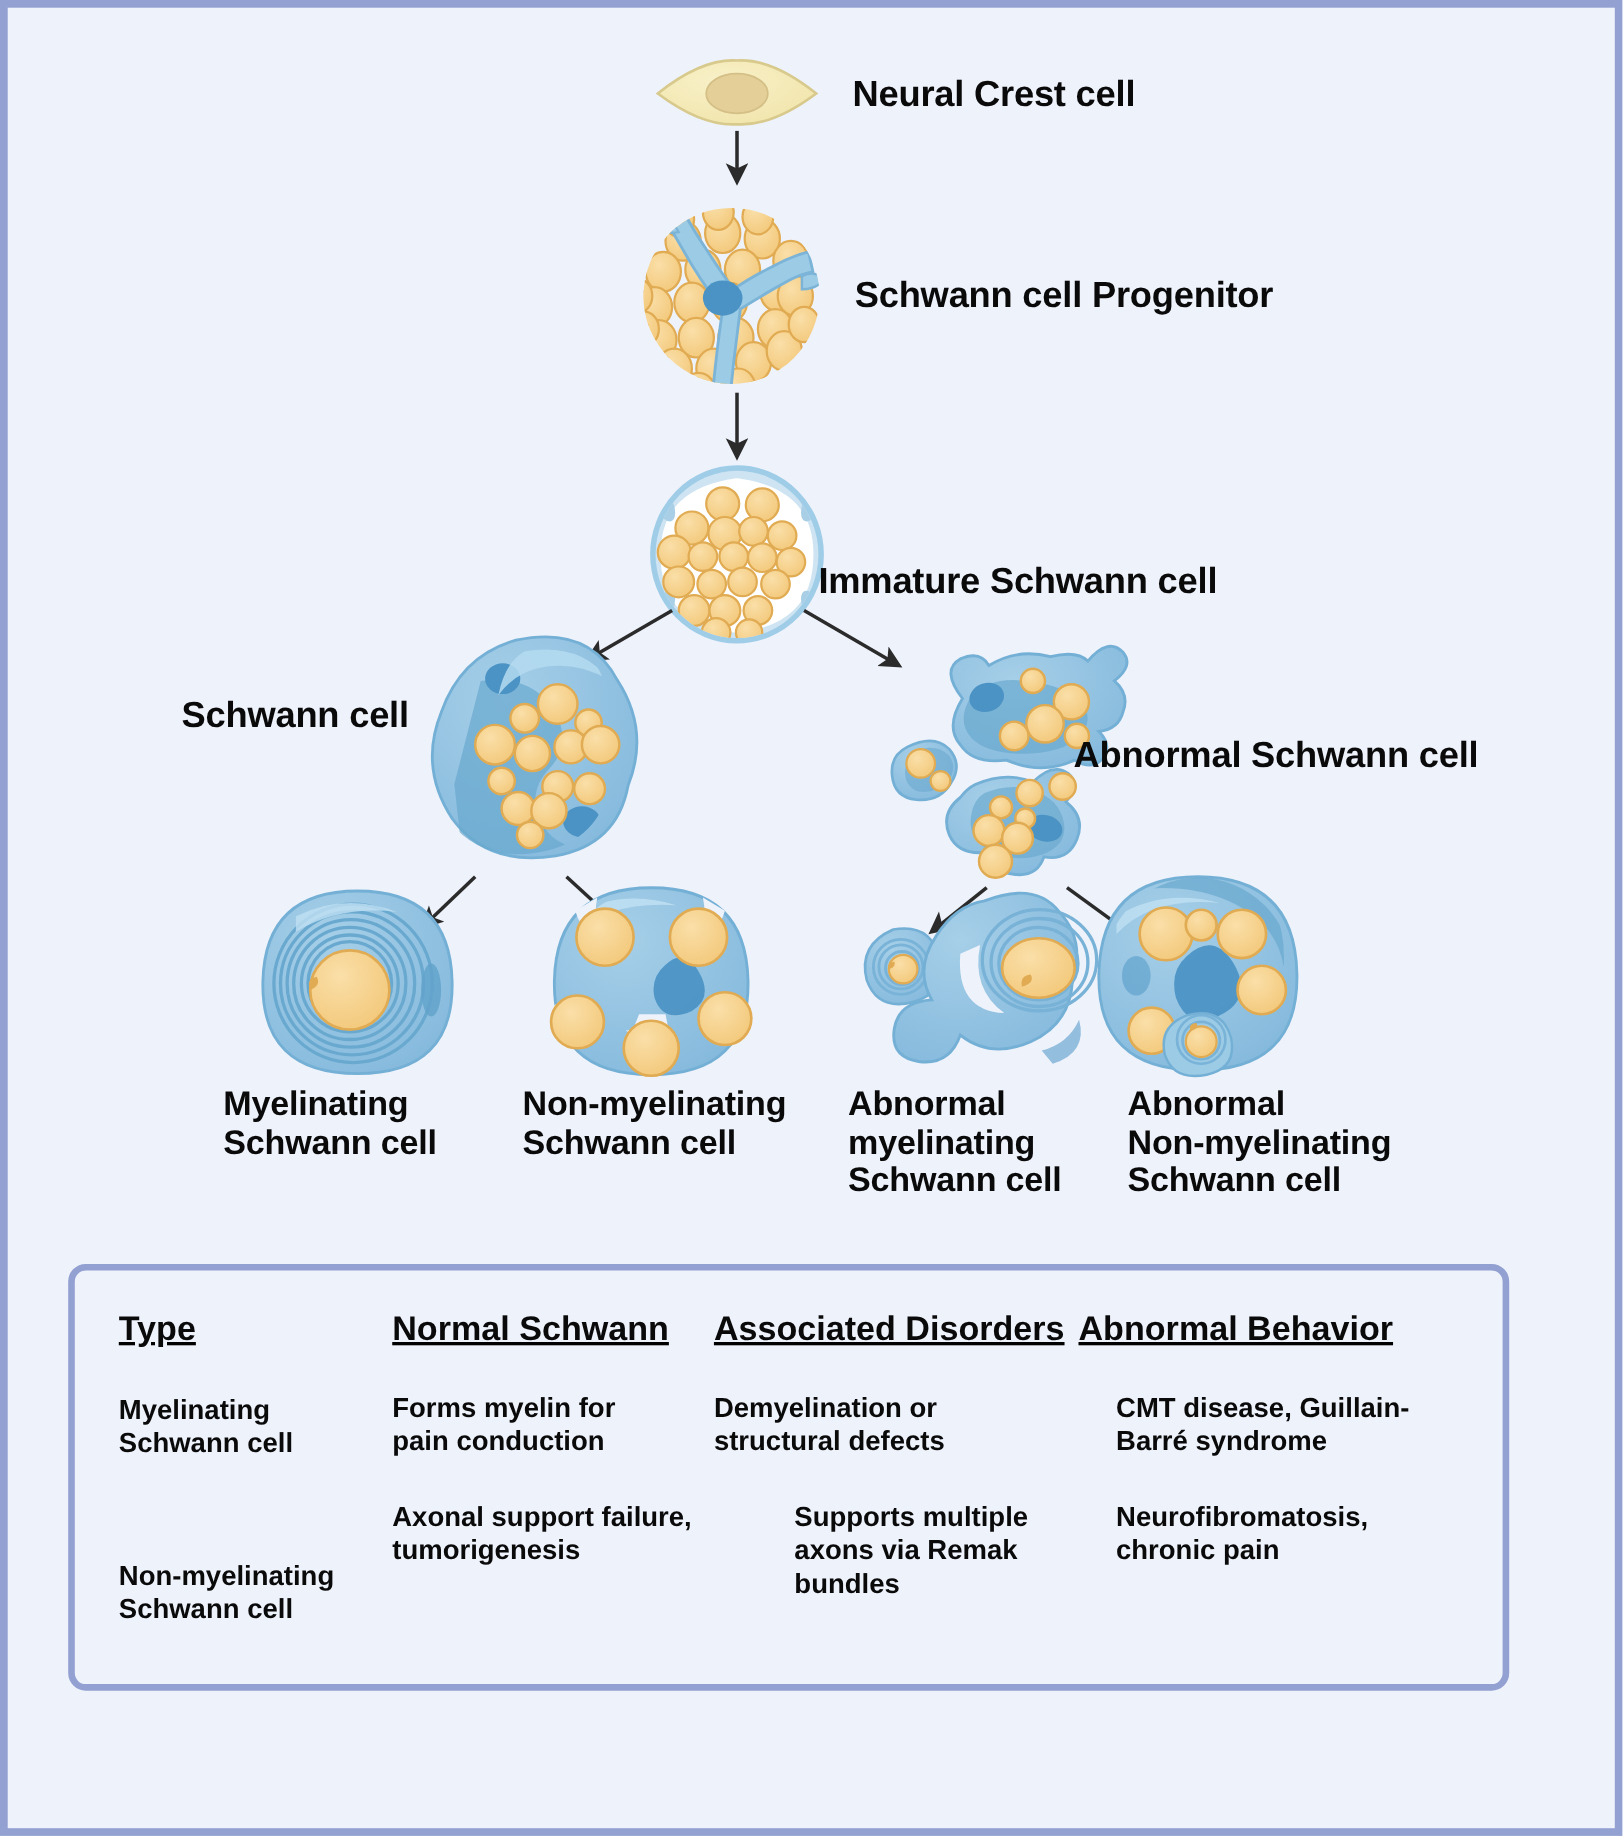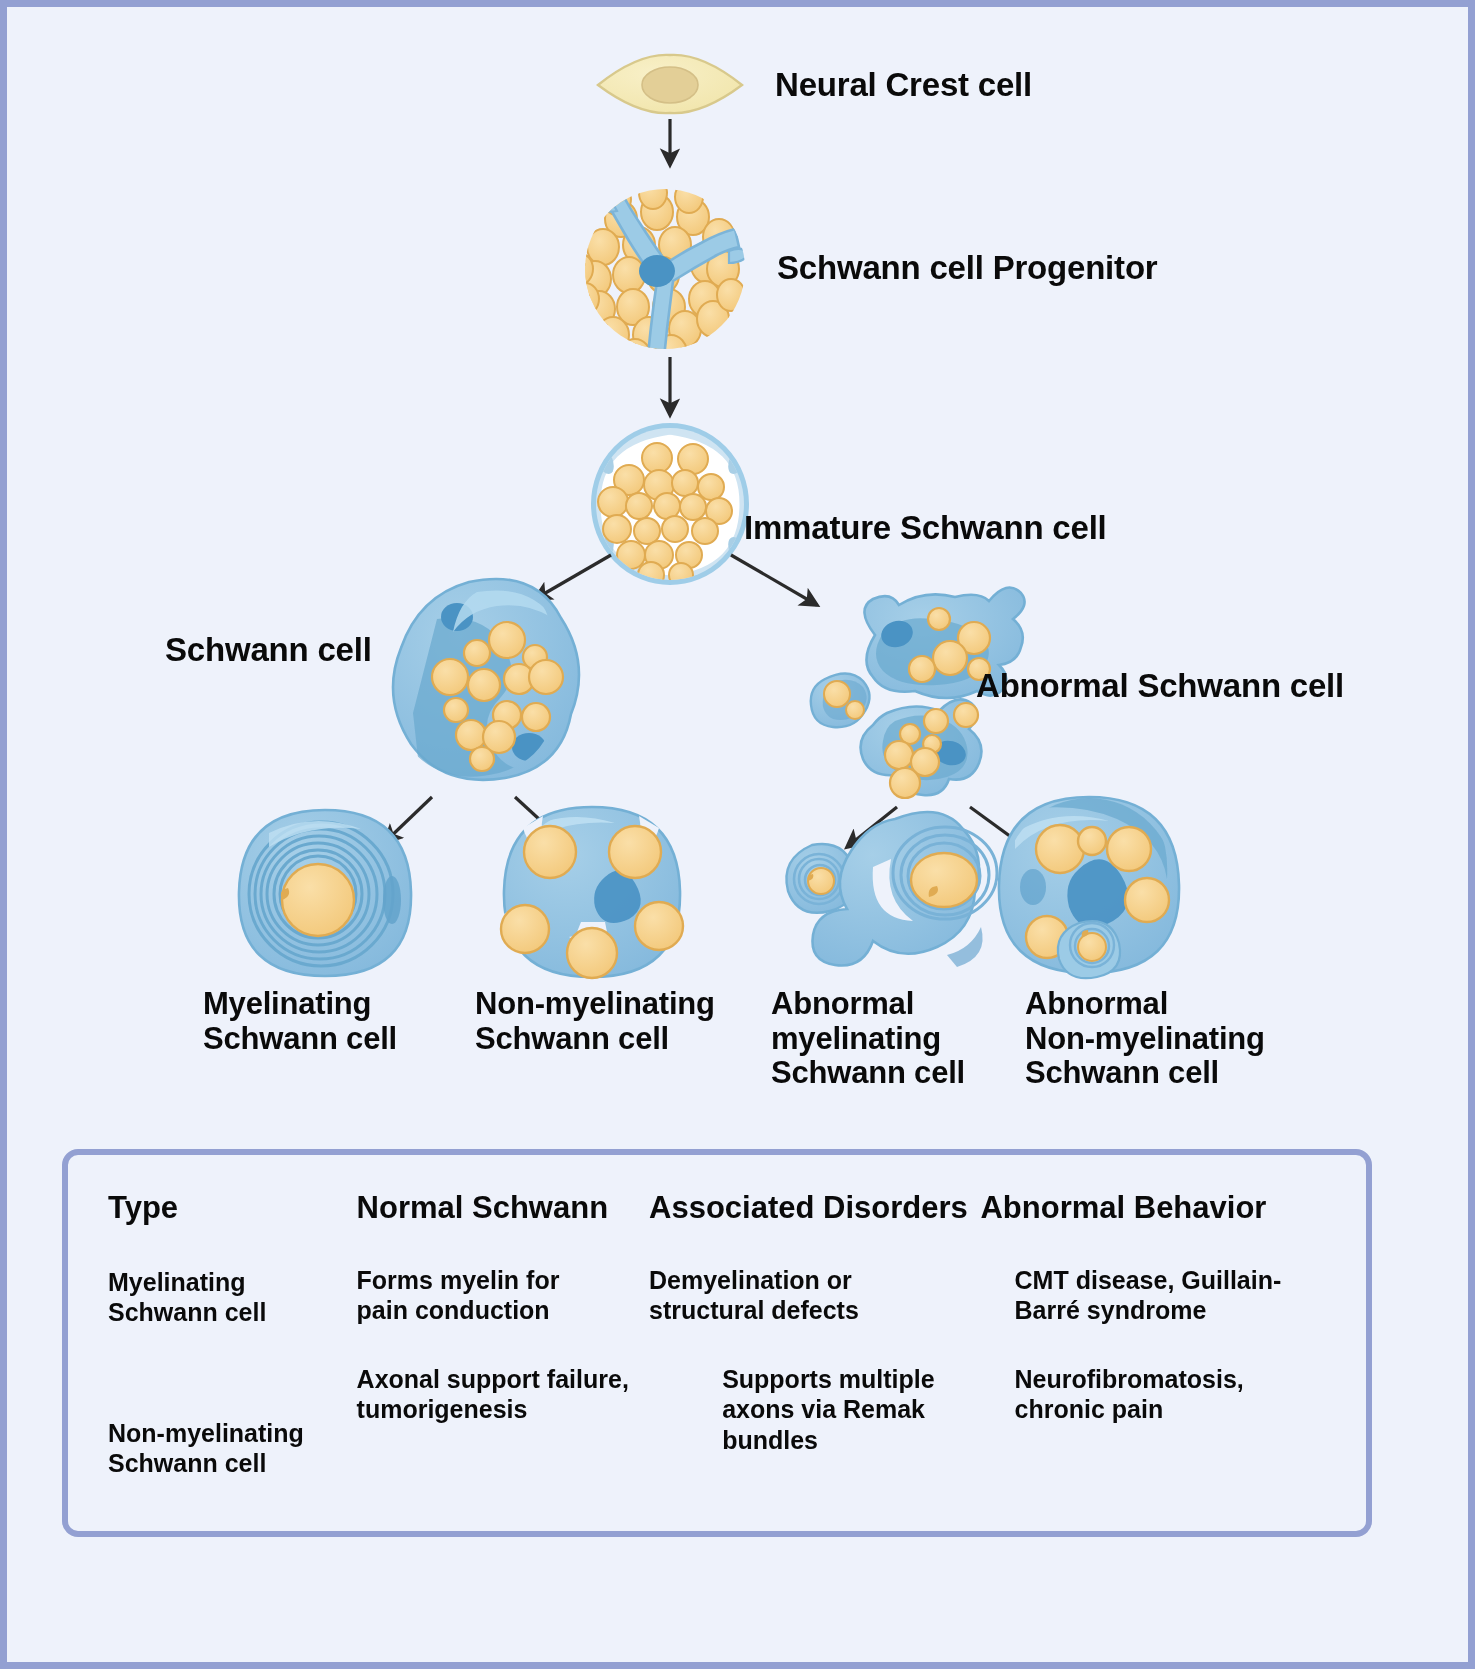--- a/index.html
+++ b/index.html
@@ -50,21 +50,21 @@
     font-weight:bold;
     white-space:pre-line;
     line-height:1.22;
   }
   .thead .tcell{font-size:31px;}
   .tbody .tcell{font-size:25px;}
   .c0{width:255px;padding-left:20px;}
   .c1{width:300px;}
   .c2{width:375px;}
   .c3{width:340px;}
-  .trow.thead{margin-bottom:38px;}
+  .trow.thead{margin-bottom:38px;text-decoration:underline;}
   .trow.r1{margin-bottom:36px;}
   .trow.r1 .c0{padding-top:2px;}
   .trow.r2 .c0{padding-top:54px;}
   .trow.r2 .c2{padding-top:0px;}
   .trow.r2 .c3{padding-top:0px;}
 </style>
 </head>
 <body>
 
 <div id="root">

